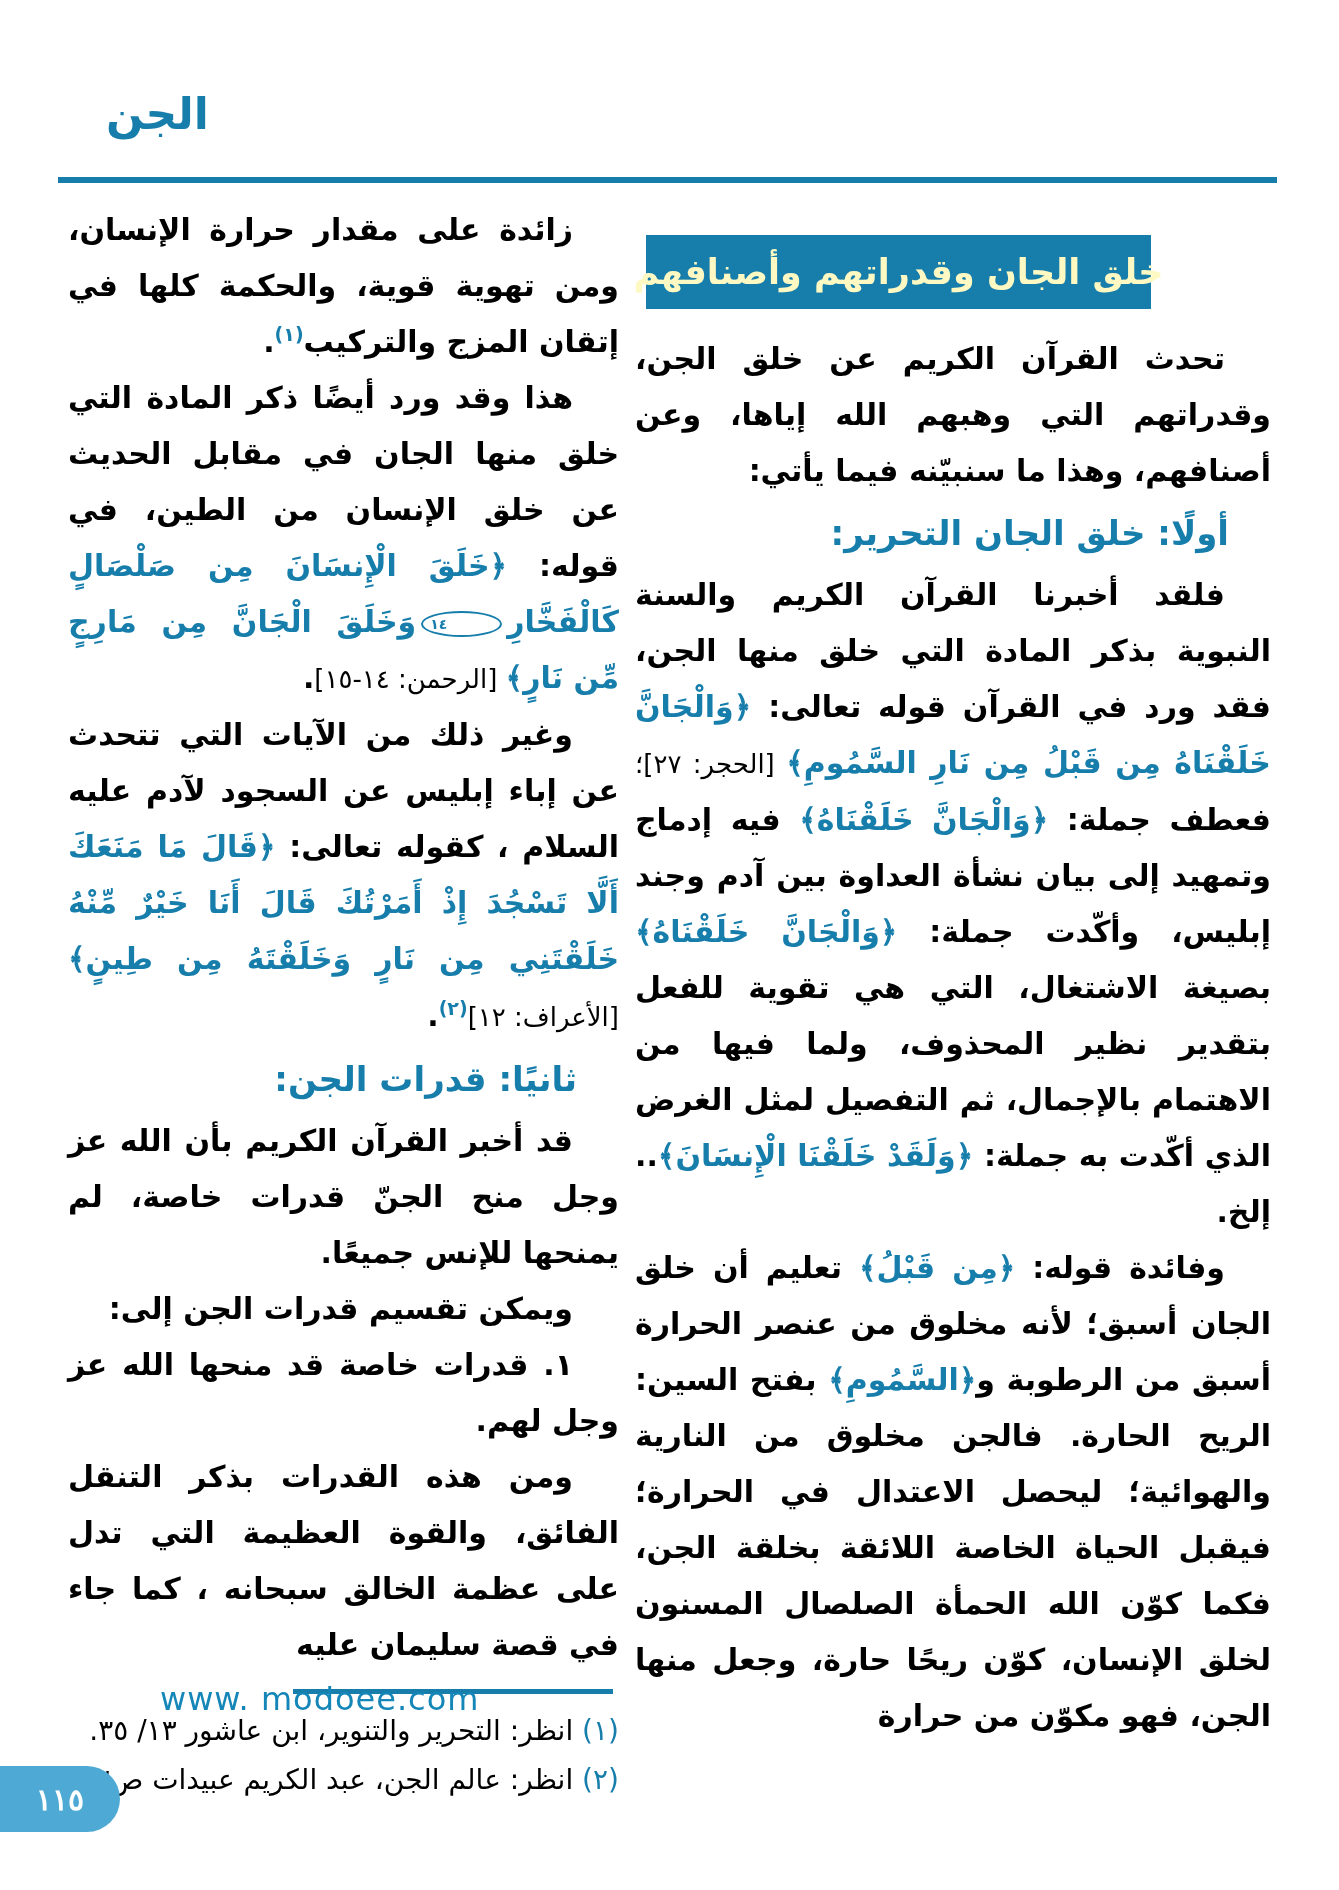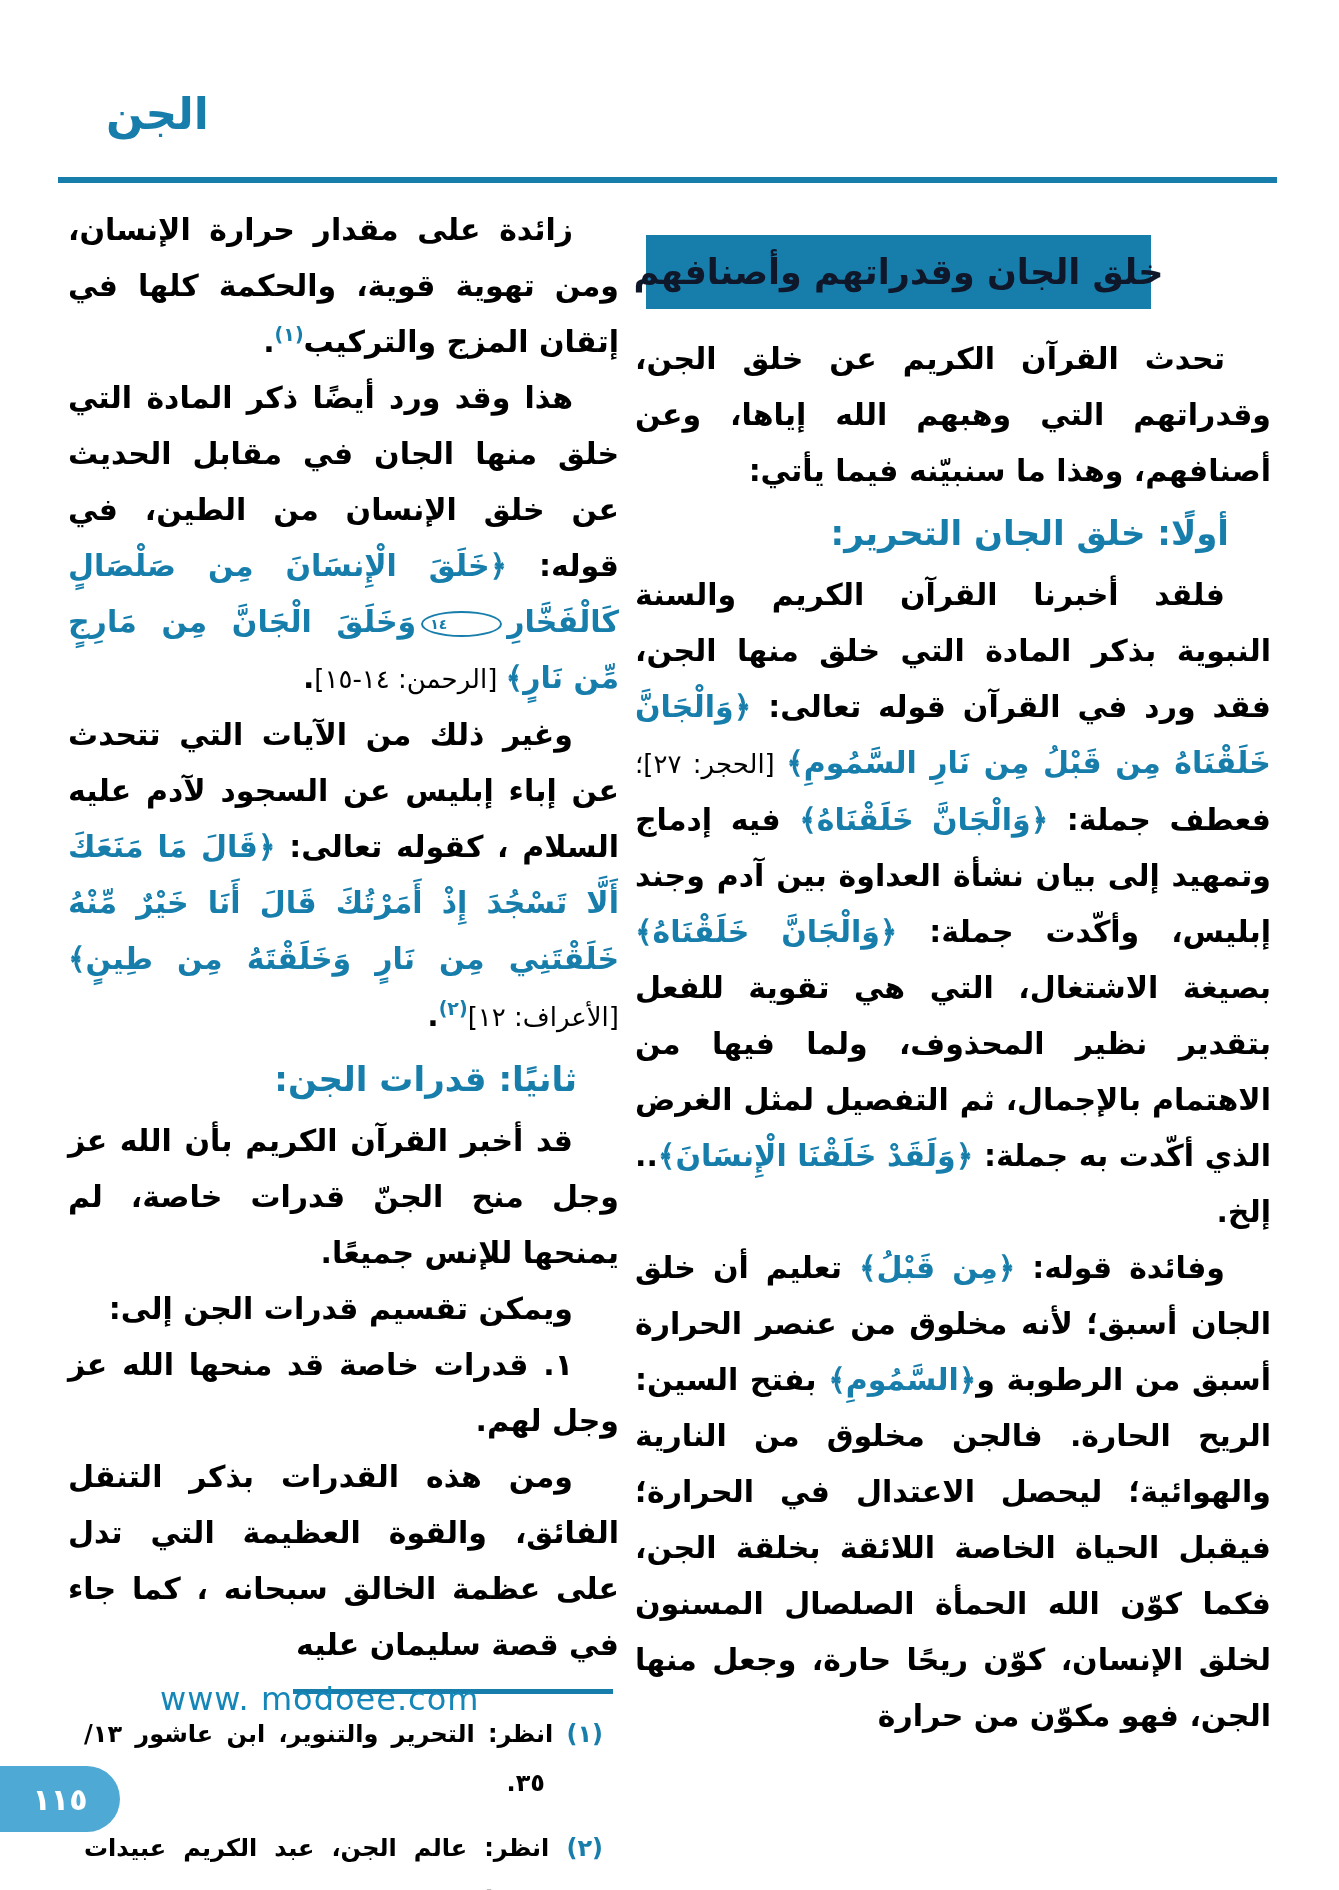--- a/index.html
+++ b/index.html
@@ -38,21 +38,21 @@
   .col{min-width:0;}
   .col-right{width:636px;}
   .col-left{width:551px;}
   .section-box{
     background:var(--primary);
     width:505px;height:74px;
     margin:33px 120px 22px 0;
     display:flex;align-items:center;justify-content:center;
   }
   .section-box .title{
-    color:#0f172a;font-size:35px;font-weight:bold;
+    color:#fef9c3;font-size:35px;font-weight:bold;
     white-space:nowrap;
   }
   .para{
     margin:0;
     font-size:30px;line-height:56px;
     font-weight:bold;
     text-align:justify;
     text-indent:46px;
   }
   .para.heading-line{margin:6px 0 4px 0;text-indent:42px;}
@@ -66,34 +66,35 @@
     border:2px solid var(--primary);border-radius:50%;
     font-size:14px;line-height:1;padding:4px 7px;
     margin:0 5px;vertical-align:middle;
   }
   .footnotes{margin-top:16px;}
   .fn-rule{
     width:320px;height:5px;background:var(--primary);
     margin:0 6px 12px 0;
   }
   .footnote{
-    margin:16px;
-    font-size:24px;line-height:49px;font-weight:bold;
+    margin:0;
+    font-size:28px;line-height:49px;font-weight:normal;
     text-align:justify;
     padding-right:58px;text-indent:-58px;
   }
   .footnote .seg-m{color:var(--primary);}
   .page-pill{
     position:absolute;top:1766px;left:0;
     width:120px;height:66px;
     background:var(--pill);
     border-radius:0 36px 36px 0;
     display:flex;align-items:center;justify-content:center;
     color:#fff;font-size:30px;font-weight:bold;
     direction:ltr;
+    font-family:Liberation Serif, serif;
   }
   .website{
     position:absolute;top:1680px;left:160px;
     color:var(--link);font-size:32px;
     direction:ltr;letter-spacing:1px;
     text-decoration:none;
   }
 </style>
 </head>
 <body>

